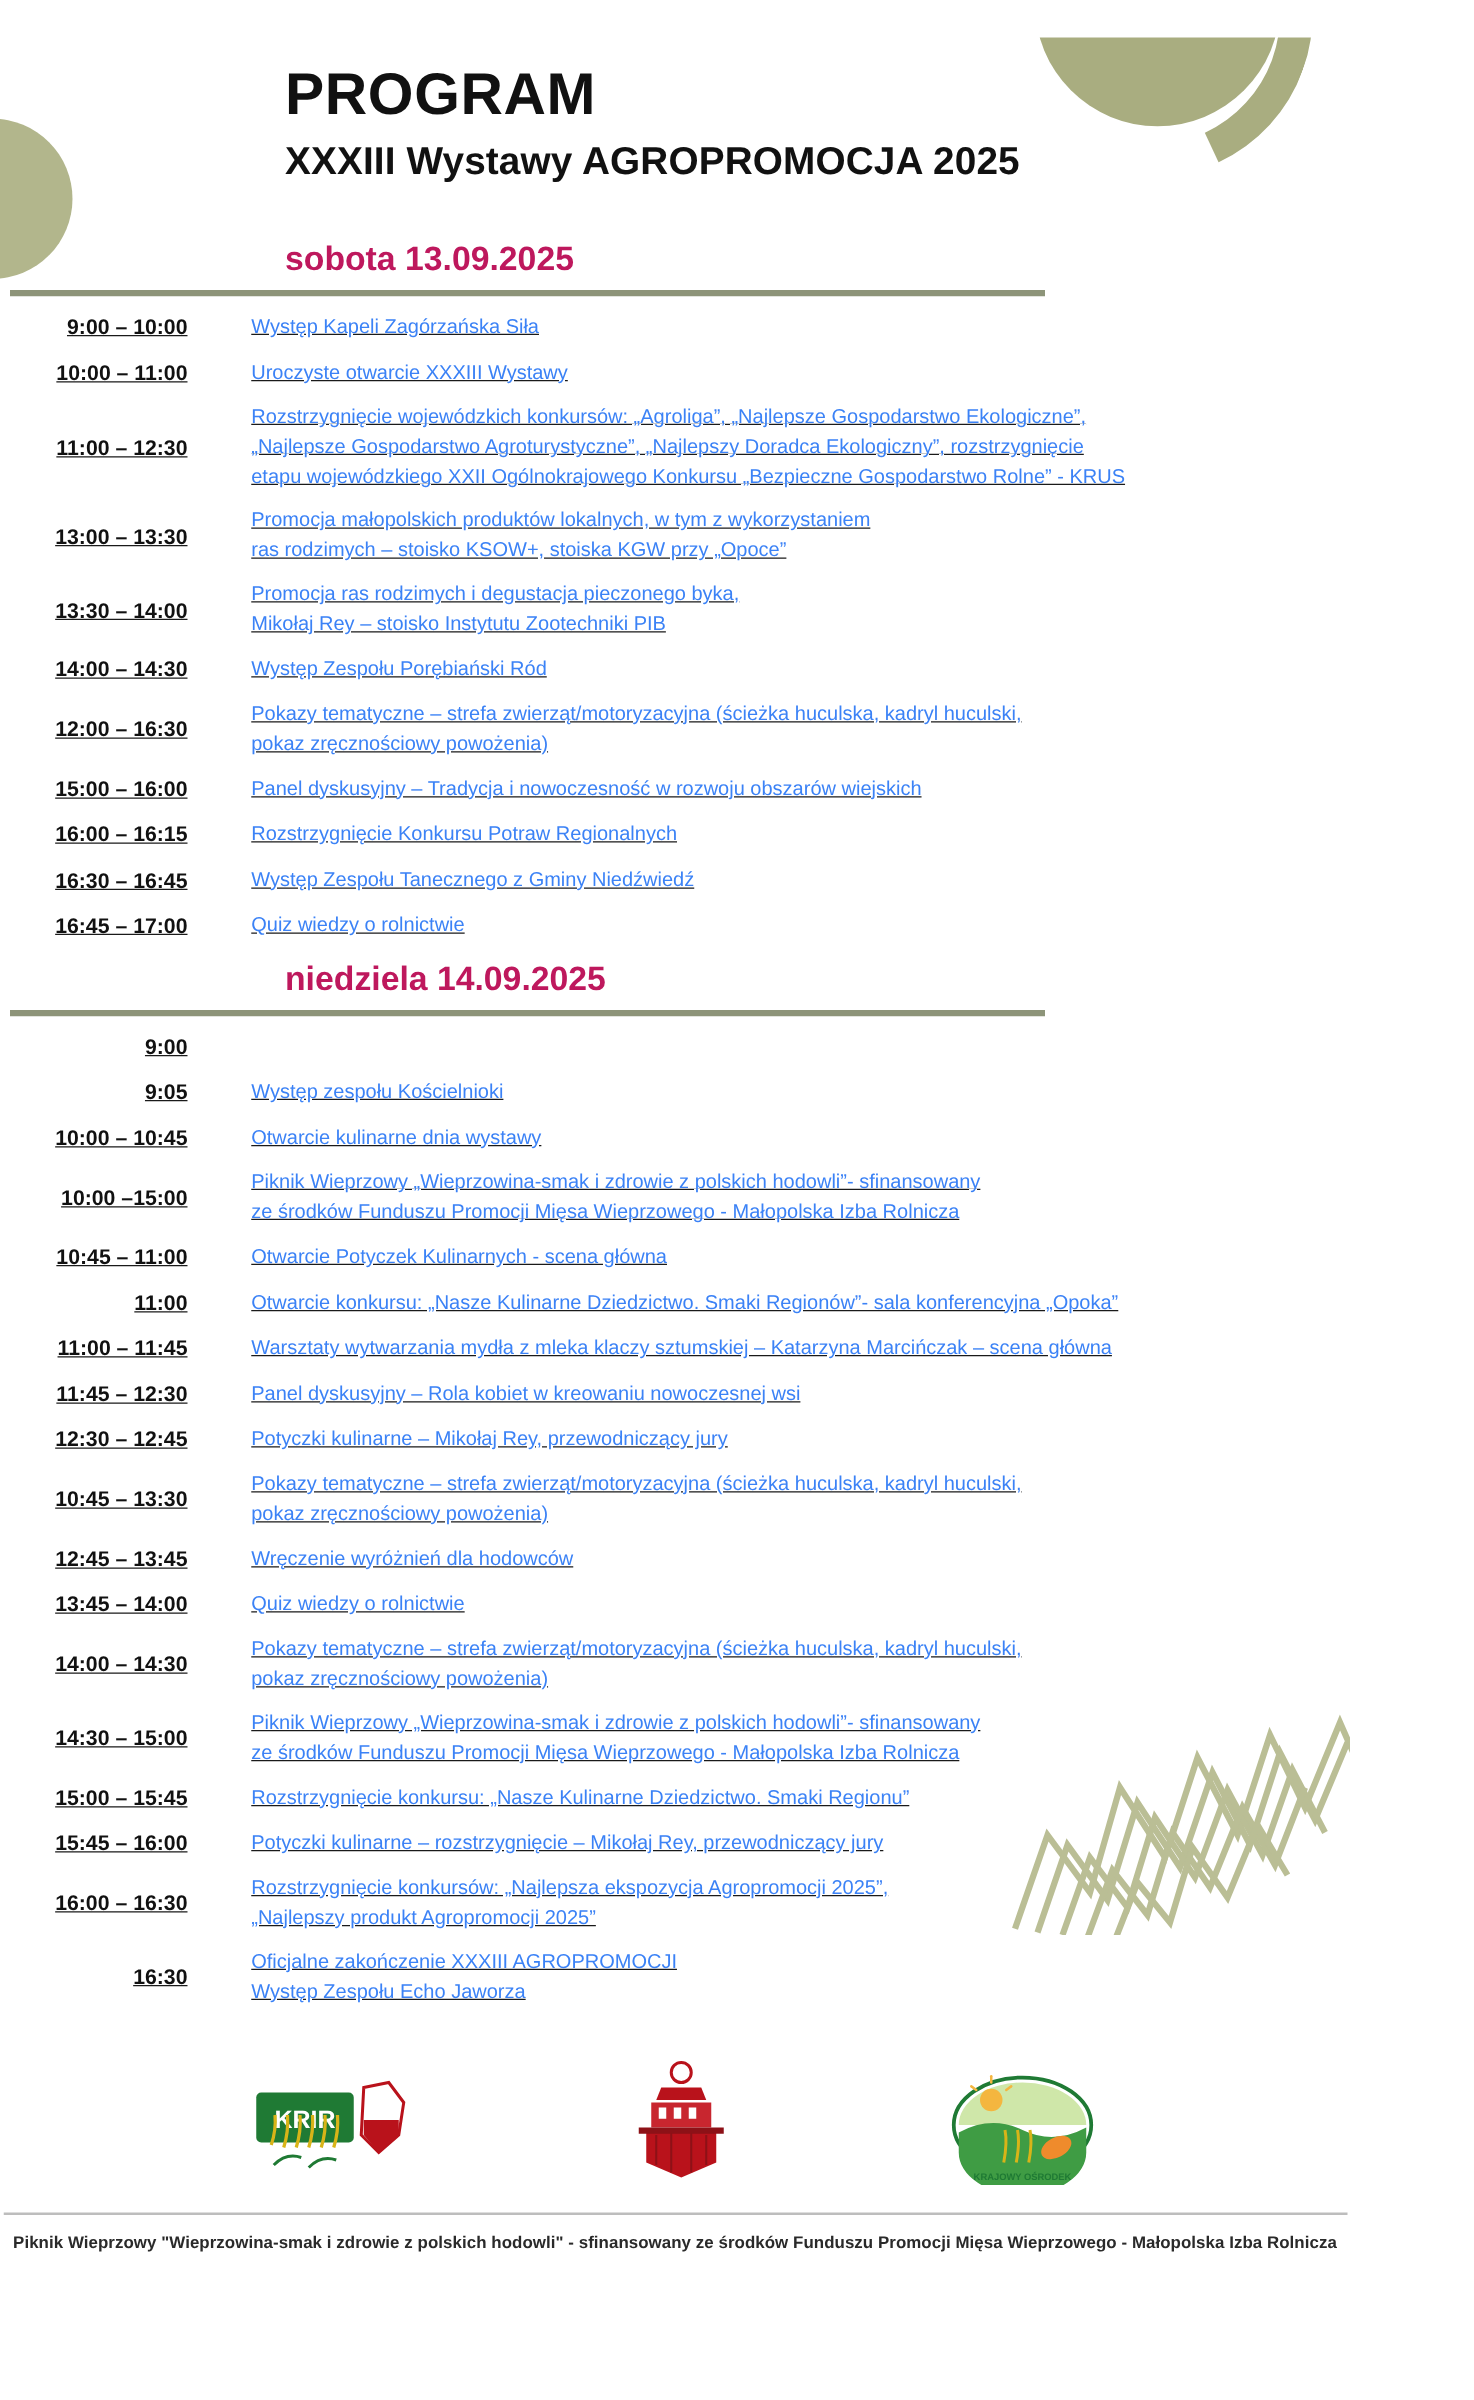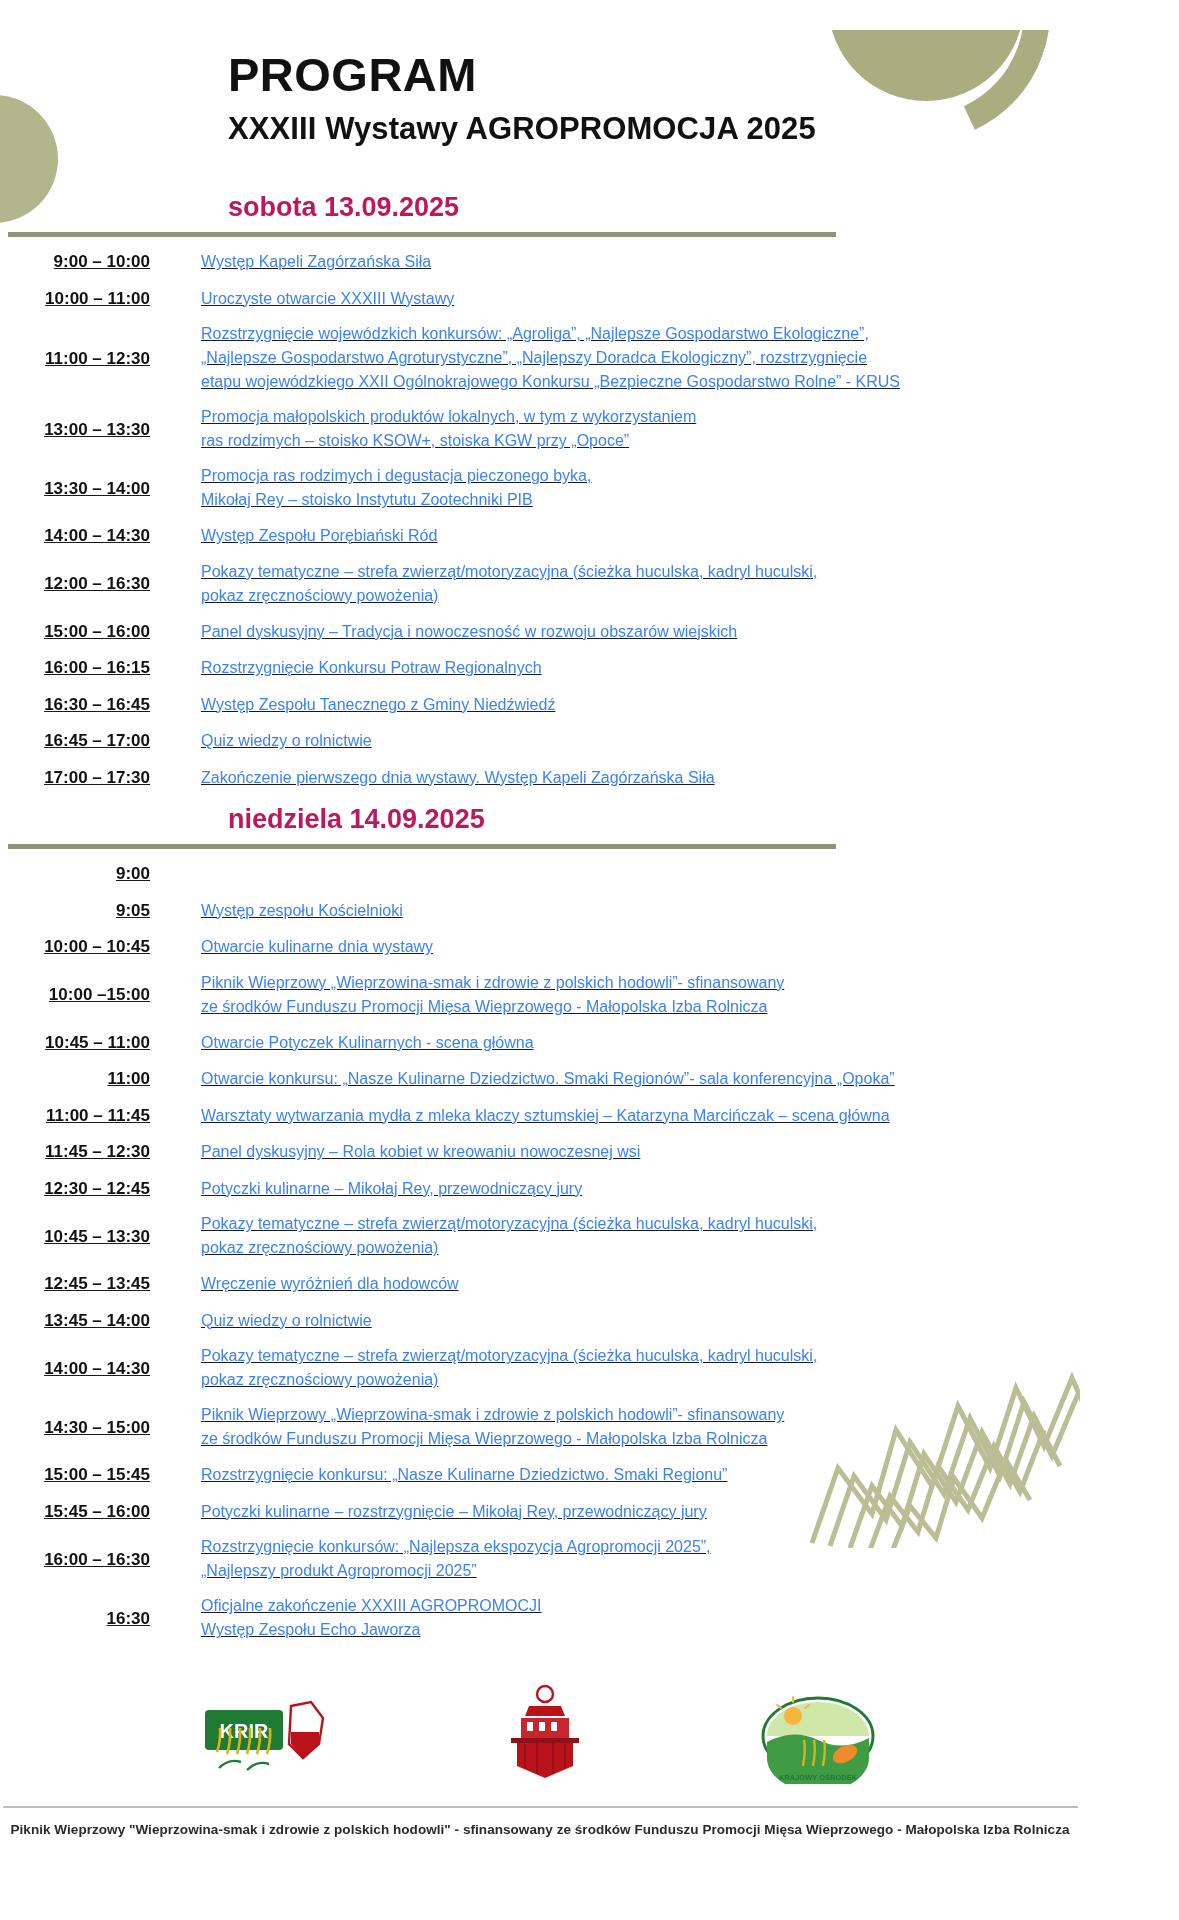--- a/index.html
+++ b/index.html
@@ -284,26 +284,20 @@
             <div class="desc">
               <span class="line">Występ Zespołu Tanecznego z Gminy Niedźwiedź</span>
             </div>
           </div>
           <div class="row">
             <div class="time">16:45 – 17:00</div>
             <div class="desc">
               <span class="line">Quiz wiedzy o rolnictwie</span>
             </div>
           </div>
-          <div class="row">
-            <div class="time">17:00 – 17:30</div>
-            <div class="desc">
-              <span class="line">Zakończenie pierwszego dnia wystawy. Występ Kapeli Zagórzańska Siła</span>
-            </div>
-          </div>
         </div>
       </section>
       <section class="day-block">
         <h3 class="day-title sunday">niedziela 14.09.2025</h3>
         <div class="rule"></div>
         <div class="schedule">
           <div class="row">
             <div class="time">9:00</div>
           </div>
           <div class="row">

